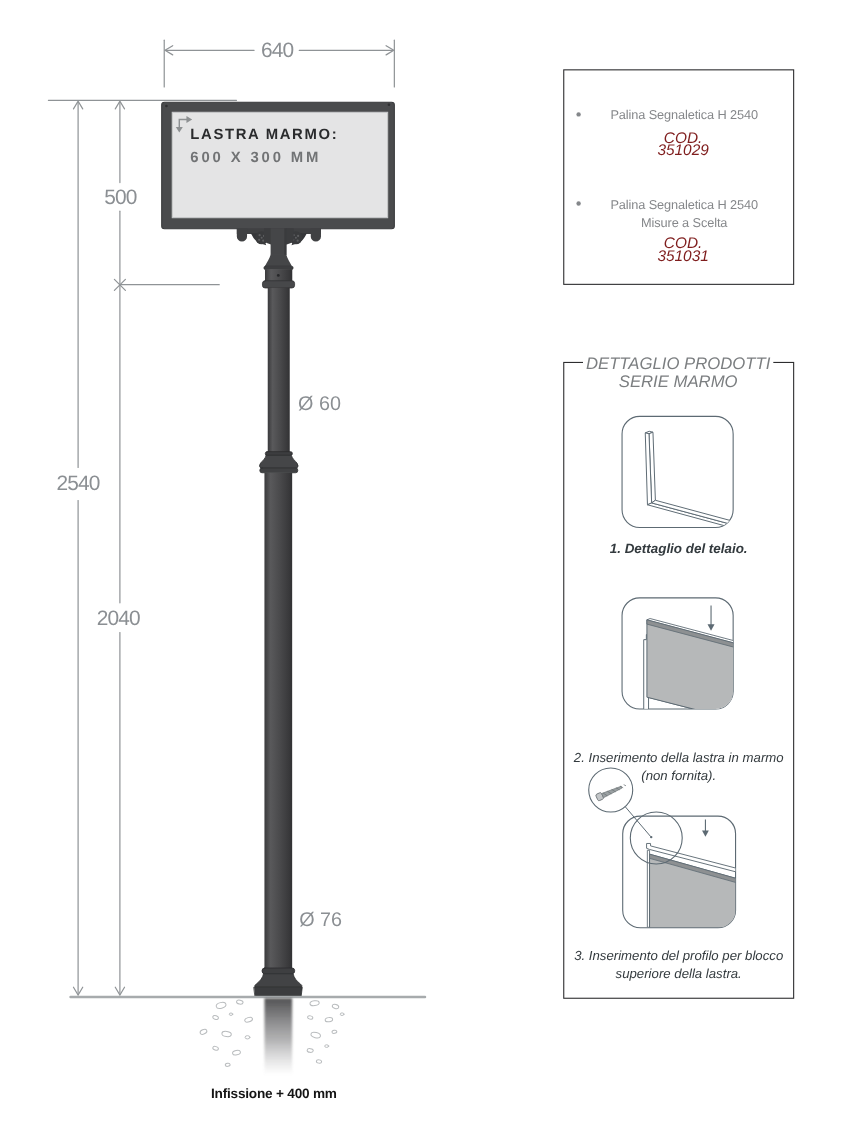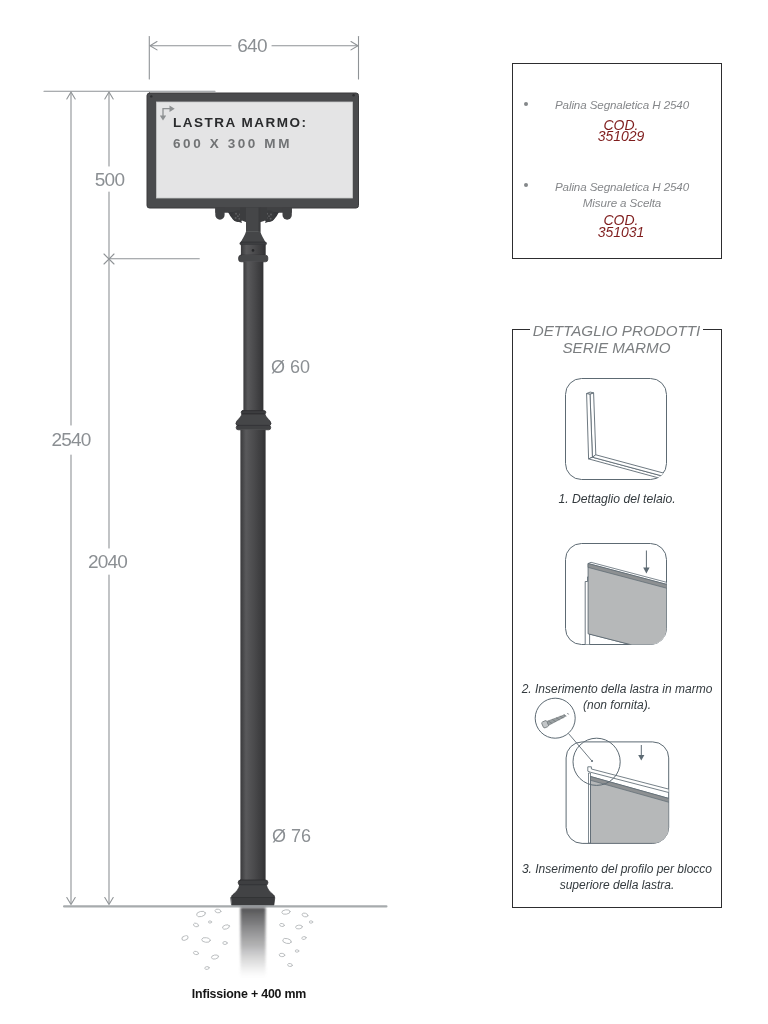--- a/index.html
+++ b/index.html
@@ -3,21 +3,21 @@
 <meta charset="utf-8">
 <style>
   html,body{margin:0;padding:0;background:#fff;}
   #page{position:relative;width:768px;height:1024px;background:#fff;overflow:hidden;
         font-family:"Liberation Sans",sans-serif;border-radius:29px;}
   .abs{position:absolute;}
   .box{position:absolute;border:1.6px solid #2d2d2f;background:#fff;}
   .boxtitle{position:absolute;left:0;right:0;text-align:center;color:#7b7e80;
     font-style:italic;font-size:14.5px;letter-spacing:0;line-height:17px;}
   .boxtitle span{background:#fff;padding:0 3px;}
-  .it{font-style:italic;color:#85878a;}
+  .it{color:#85878a;}
   .cod{font-style:italic;font-weight:normal;color:#7f1d1d;}
   .cap{position:absolute;left:0;right:0;text-align:center;font-style:italic;
        color:#333a3e;font-size:12px;line-height:16px;}
 </style>
 </head>
 <body>
 <div id="page">
 
   <div id="svghost" class="abs" style="left:0;top:0;width:768px;height:1024px;">
   <svg width="768" height="1024" viewBox="0 0 768 1024">
@@ -216,21 +216,21 @@
     <g clip-path="url(#c1)" fill="#fff" stroke="#5d6a73" stroke-width="0.9" stroke-linejoin="round">
       <path d="M22.6 16.5 L26.2 15.1 L29.6 15.9 L26 17.3 Z"></path>
       <path d="M26 17.3 L29.6 15.9 L31.8 77.8 L28.4 80.2 Z"></path>
       <path d="M22.6 16.5 L26 17.3 L28.4 80.2 L24.6 81.9 Z"></path>
       <path d="M24.6 81.9 L28.4 80.2 L103 100.3 L103 103.2 Z"></path>
       <path d="M28.4 80.2 L31.8 77.8 L103 97 L103 100.3 Z"></path>
     </g>
   </svg>
   </div>
 
-  <div class="cap" style="left:512px;top:491px;width:210px;font-size:12.2px;">1. Dettaglio del telaio.</div>
+  <div class="cap" style="left:512px;top:491px;width:210px;font-size:12.2px;font-weight:bold;">1. Dettaglio del telaio.</div>
 
   <div id="illu2" class="abs" style="left:564px;top:541.5px;width:104px;height:104px;">
   <svg width="104" height="104" viewBox="0 0 104 104">
     <defs>
           <clipPath id="c2">
             <rect x="1.5" y="1.5" width="101" height="101" rx="16"></rect>
           </clipPath>
         </defs>
 
     <rect x="1.5" y="1.5" width="101" height="101" rx="16" fill="#fff" stroke="#5d6a73" stroke-width="1"></rect>

